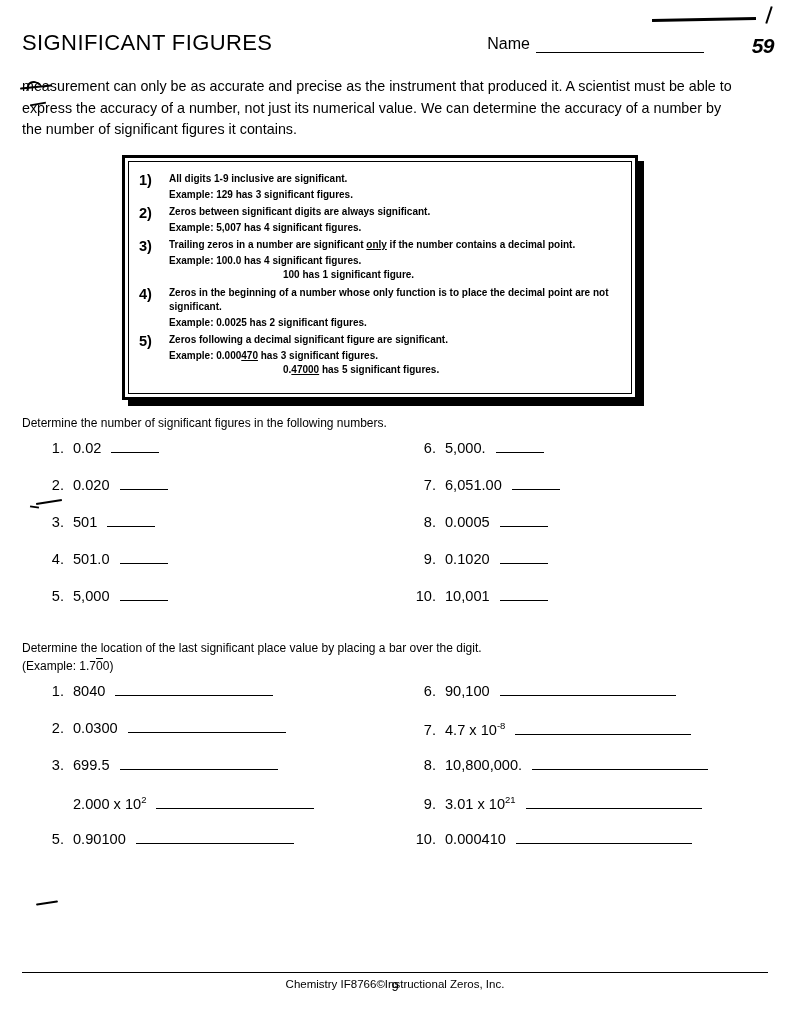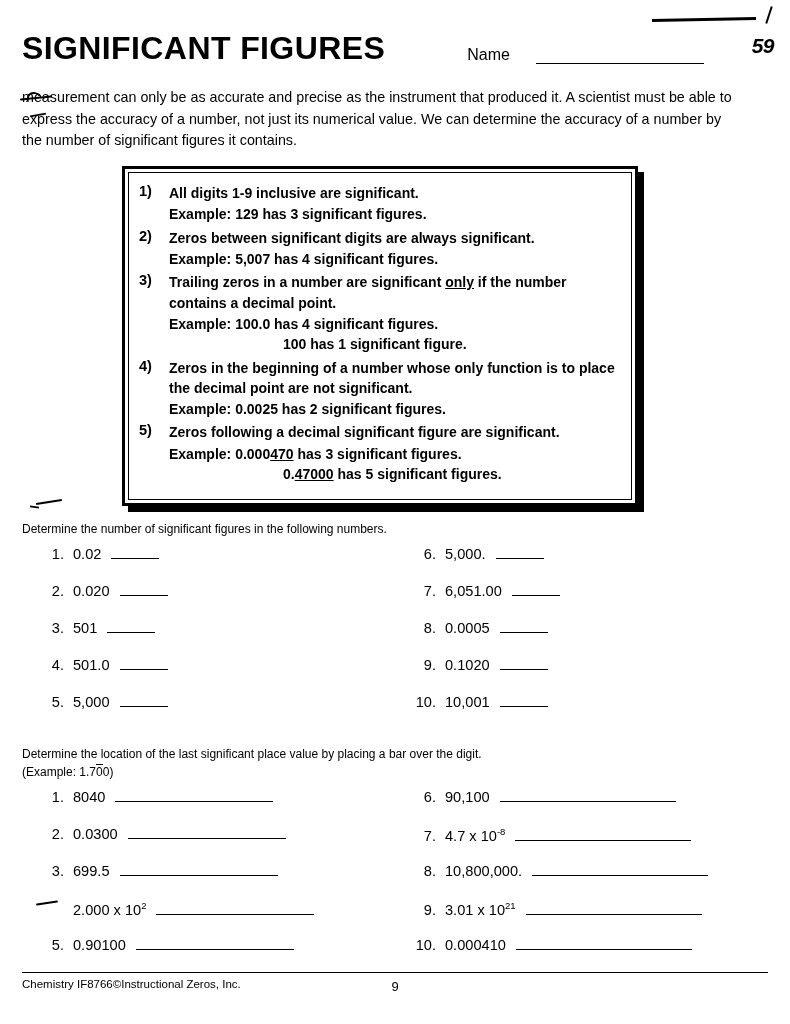--- a/index.html
+++ b/index.html
@@ -59,30 +59,29 @@
     letter-spacing: -0.5px;
   }
 
   .header-row {
     display: flex;
     align-items: flex-end;
     justify-content: space-between;
     padding-top: 30px;
   }
   .title {
-    font-size: 32px;
-    font-weight: bold;
+    font-size: 22px;
+    font-weight: normal;
     letter-spacing: 0.4px;
   }
   .name-block {
     display: flex;
     align-items: flex-end;
     margin-right: 64px;
     margin-bottom: 3px;
-    gap: 20px;
   }
   .name-label {
     font-size: 16px;
     margin-right: 6px;
   }
   .name-line {
     width: 168px;
     border-bottom: 1.6px solid #000;
     height: 15px;
   }
@@ -155,21 +154,21 @@
     display: flex;
     margin-bottom: 3px;
   }
   .rule-num {
     width: 30px;
     flex: 0 0 30px;
     font-size: 14.6px;
     font-weight: bold;
   }
   .rule-body {
-    font-size: 14px;
+    font-size: 10px;
     font-weight: bold;
     line-height: 1.45;
   }
   .rule-body .ex {
     display: block;
     margin-top: 1px;
   }
   .rule-body .ex-indent {
     display: block;
     margin-left: 114px;
@@ -249,21 +248,21 @@
   }
 
   .bottom-note {
     position: absolute;
     left: 22px;
     right: 22px;
     bottom: 34px;
     border-top: 1.6px solid #000;
     padding-top: 5px;
     display: flex;
-    justify-content: flex-start;
+    justify-content: center;
     font-size: 11.5px;
   }
   .bottom-note .center { position: absolute; left: 50%; transform: translateX(-50%); font-size: 13px; top: 6px;}
   .curve-mark {
     position: absolute;
     left: 36px;
     top: 898px;
     width: 26px;
     height: 10px;
   }

